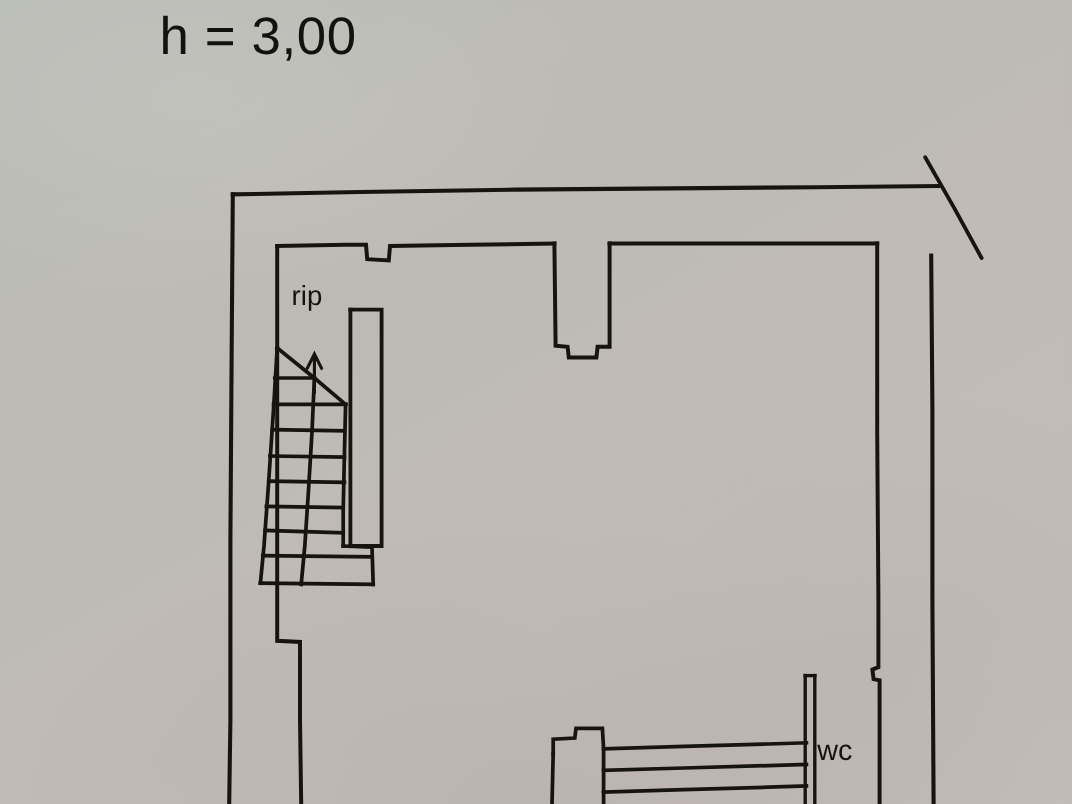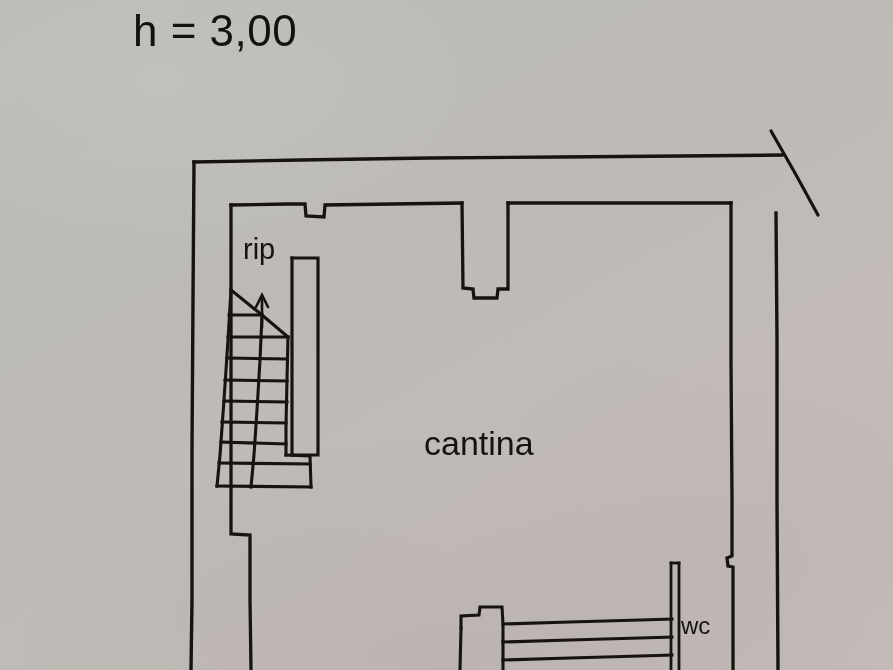--- a/index.html
+++ b/index.html
@@ -43,21 +43,21 @@
     position: absolute;
     color: #16130f;
     white-space: nowrap;
   }
   #label-cantina {
     font-size: 34px;
     left: 424px;
     top: 424px;
   }
   #label-rip {
-    font-size: 29px;
+    font-size: 23px;
     left: 243px;
     top: 233px;
   }
   #label-wc {
     font-size: 24px;
     left: 681px;
     top: 612px;
   }
   #title-h {
     left: 133px;
@@ -145,17 +145,16 @@
       <path d="M 679 563 L 679 670"></path>
       <path d="M 671 563 L 679 563"></path>
     </g>
 
   </svg>
 
   <div class="heading-text" id="title-h">h = 3,00</div>
 
   <div class="room-text" id="label-rip">rip</div>
 
-  <div class="room-text" id="label-cantina">cantina</div>
 
   <div class="room-text" id="label-wc">wc</div>
 
 </div>
 
 </body></html>

